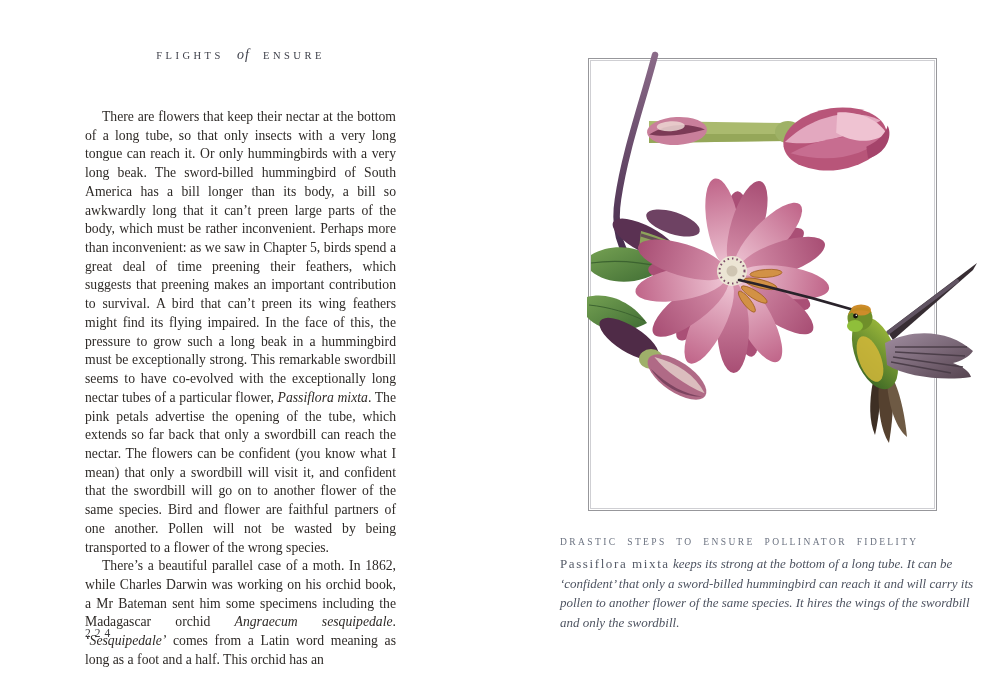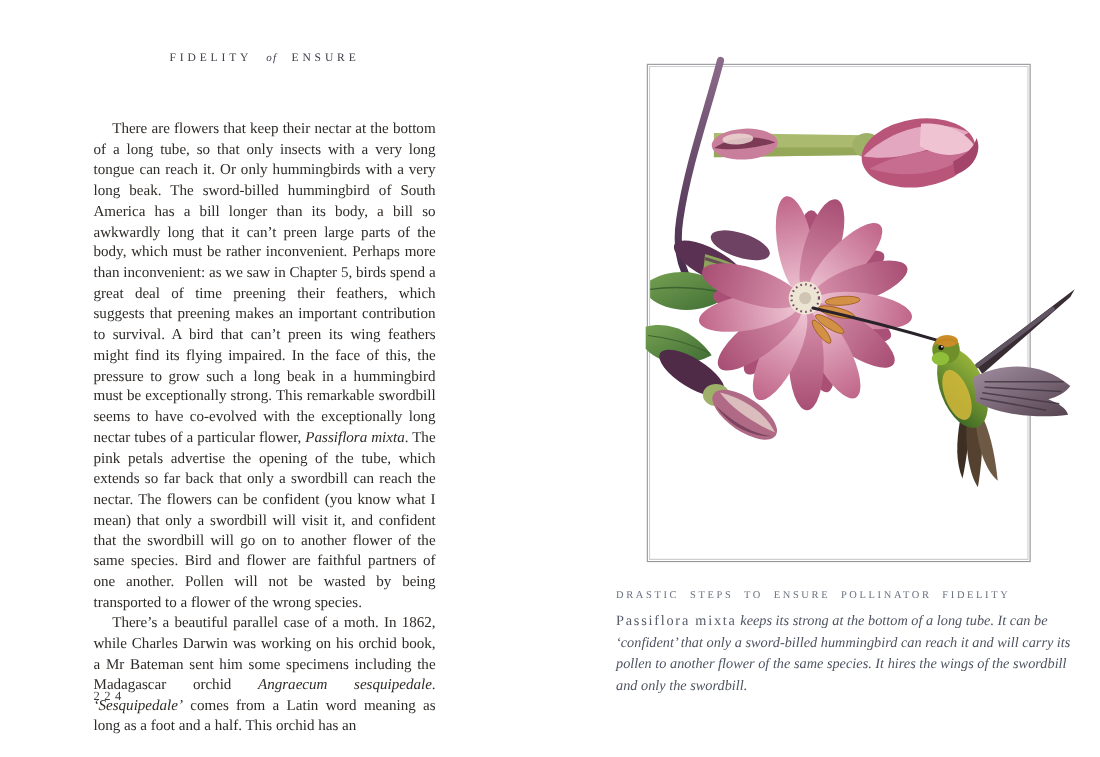--- a/index.html
+++ b/index.html
@@ -6,21 +6,21 @@
   body{
     width:1000px;height:688px;position:relative;background:#ffffff;
     font-family:"Liberation Serif",serif;color:#2e2a27;overflow:hidden;
   }
   
   .running-header{
     position:absolute;left:85px;top:47px;width:311px;text-align:center;
     font-size:10.5px;letter-spacing:3.5px;word-spacing:7px;color:#3c3e48;
   }
   .running-header .hdr-of{
-    font-style:italic;text-transform:none;letter-spacing:1px;font-size:10px;word-spacing:normal;
+    font-style:italic;text-transform:none;letter-spacing:1px;font-size:14px;word-spacing:normal;
   }
   .body-text{
     position:absolute;left:85px;top:108px;width:311px;
     font-size:13.7px;line-height:18.72px;text-align:justify;
   }
   .body-text p{margin:0;text-indent:17px;}
   .seg-italic{font-style:italic;}
   .folio{
     position:absolute;left:85px;top:627px;width:311px;
     font-size:11.5px;letter-spacing:4px;color:#3a3a3c;
@@ -42,21 +42,21 @@
   .caption-text{
     font-size:13px;line-height:19.5px;color:#4d5360;margin:0;
   }
   .caption-text .seg-spaced{font-style:normal;letter-spacing:1.6px;color:#555b68;}
   .caption-text .seg-italic{font-style:italic;}
 </style>
 </head>
 <body>
 
 <div class="running-header">
-  <span>FIDELITY</span>
+  <span>FLIGHTS</span>
   <span class="hdr-of">of</span>
   <span>ENSURE</span>
 </div>
 
 <div class="body-text">
     <p><span>There are flowers that keep their nectar at the bottom of a long tube, so that only insects with a very long tongue can reach it. Or only hummingbirds with a very long beak. The sword-billed hummingbird of South America has a bill longer than its body, a bill so awkwardly long that it can’t preen large parts of the body, which must be rather inconvenient. Perhaps more than inconvenient: as we saw in Chapter 5, birds spend a great deal of time preening their feathers, which suggests that preening makes an important contribution to survival. A bird that can’t preen its wing feathers might find its flying impaired. In the face of this, the pressure to grow such a long beak in a hummingbird must be exceptionally strong. This remarkable swordbill seems to have co-evolved with the exceptionally long nectar tubes of a particular flower, </span><span class="seg-italic">Passiflora mixta</span><span>. The pink petals advertise the opening of the tube, which extends so far back that only a swordbill can reach the nectar. The flowers can be confident (you know what I mean) that only a swordbill will visit it, and confident that the swordbill will go on to another flower of the same species. Bird and flower are faithful partners of one another. Pollen will not be wasted by being transported to a flower of the wrong species.</span></p>
     <p><span>There’s a beautiful parallel case of a moth. In 1862, while Charles Darwin was working on his orchid book, a Mr Bateman sent him some specimens including the Madagascar orchid </span><span class="seg-italic">Angraecum sesquipedale</span><span>. </span><span class="seg-italic">‘Sesquipedale’</span><span> comes from a Latin word meaning as long as a foot and a half. This orchid has an</span></p>
   </div>
 
 <div class="folio">224</div>

